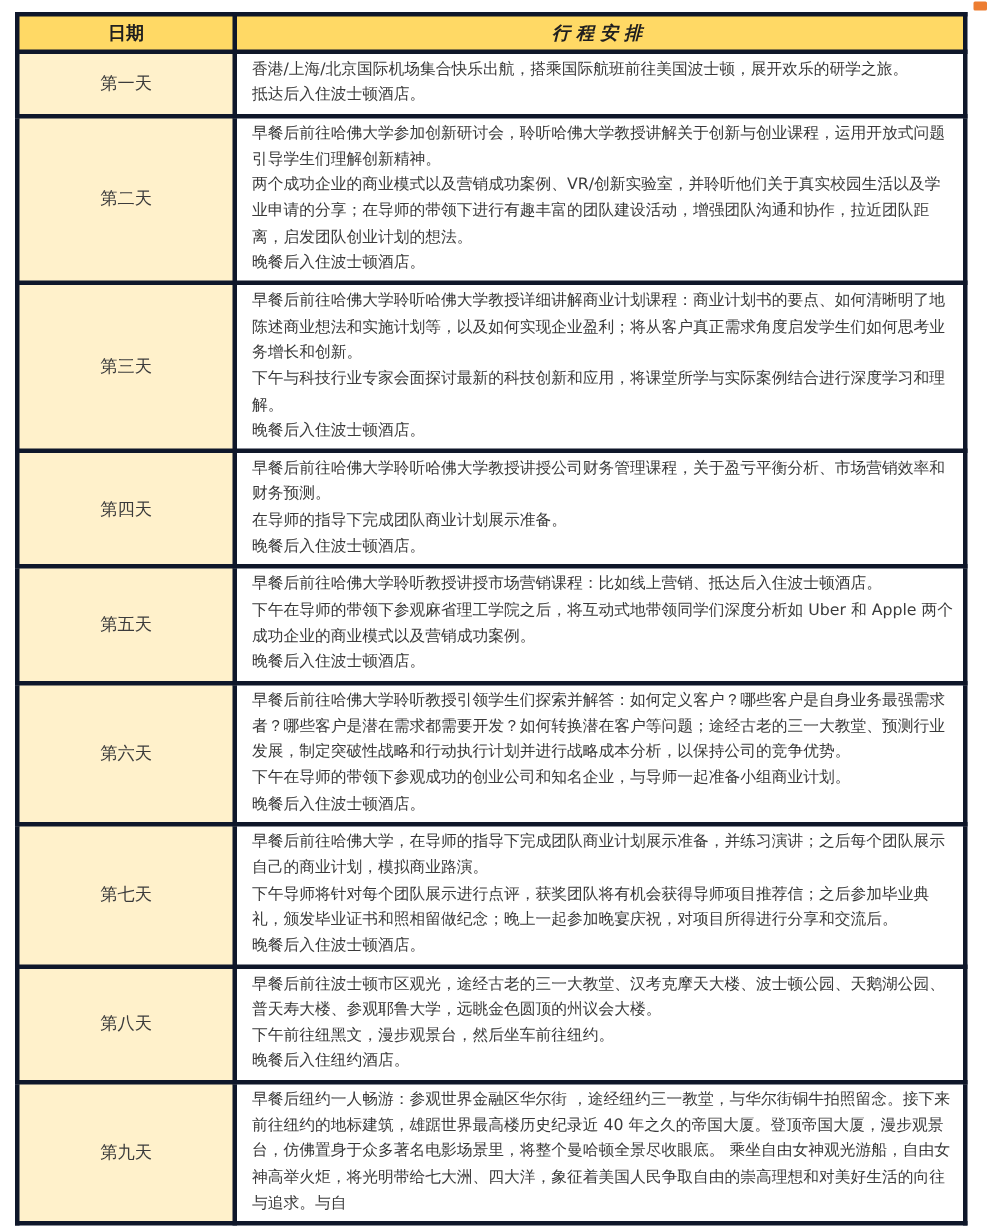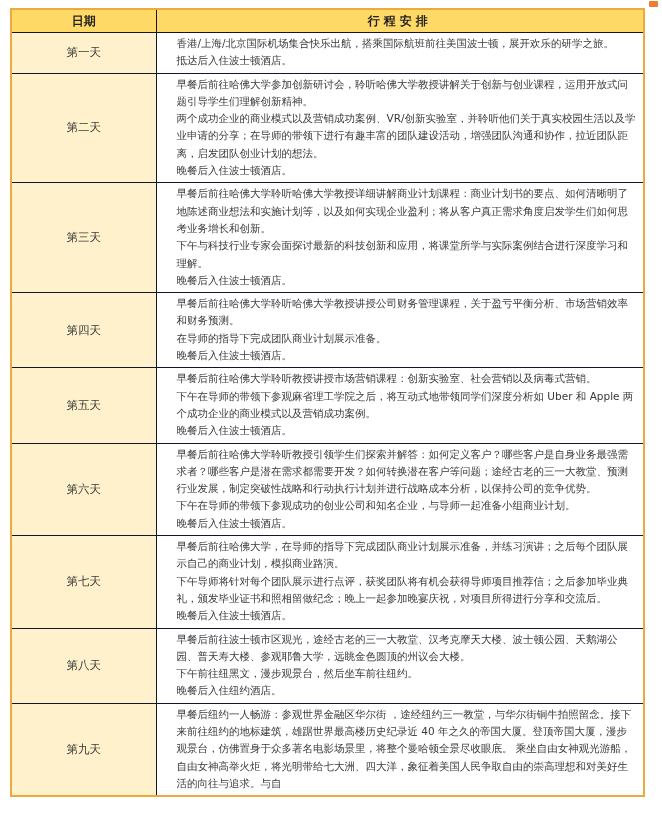--- a/index.html
+++ b/index.html
@@ -30,50 +30,51 @@
     left: 10px;
     top: 8px;
     width: 635px;
     border-collapse: collapse;
     border: 2px solid #ECA93C;
     background: #ffffff;
     table-layout: fixed;
   }
   table.itinerary th,
   table.itinerary td {
-    border: 1px solid #0f172a;
+    border: 3px solid #0f172a;
   }
   thead th {
     background: #FFD965;
     height: 20px;
     font-size: 12px;
     font-weight: bold;
     color: #1f1f1f;
     text-align: center;
     padding: 1px 2px;
   }
   th.col-schedule {
     letter-spacing: 4px;
+    font-style: italic;
   }
   col.c-day { width: 145px; }
   td.day-cell {
     background: #FFF1CB;
     text-align: center;
     vertical-align: middle;
     font-size: 11.5px;
     color: #3b3b3b;
     padding: 2px;
   }
   td.sched-cell {
     background: #ffffff;
     vertical-align: middle;
     font-size: 10.5px;
     line-height: 17.3px;
     color: #3a3a3a;
-    padding: 2px 6px 3px 20px;
+    padding: 2px 6px 3px 10px;
     word-break: break-all;
   }
   td.sched-cell .para { margin: 0; }
 </style>
 </head>
 <body>
 
 <div class="page">
   <div class="corner-mark"></div>
 
@@ -116,21 +117,21 @@
         <td class="day-cell">第四天</td>
         <td class="sched-cell">
           <div class="para">早餐后前往哈佛大学聆听哈佛大学教授讲授公司财务管理课程，关于盈亏平衡分析、市场营销效率和财务预测。</div>
           <div class="para">在导师的指导下完成团队商业计划展示准备。</div>
           <div class="para">晚餐后入住波士顿酒店。</div>
         </td>
       </tr>
       <tr>
         <td class="day-cell">第五天</td>
         <td class="sched-cell">
-          <div class="para">早餐后前往哈佛大学聆听教授讲授市场营销课程：创新实验室、社会营销以及病毒式营销。</div>
+          <div class="para">早餐后前往哈佛大学聆听教授讲授市场营销课程：比如线上营销、抵达后入住波士顿酒店。</div>
           <div class="para">下午在导师的带领下参观麻省理工学院之后，将互动式地带领同学们深度分析如 Uber 和 Apple 两个成功企业的商业模式以及营销成功案例。</div>
           <div class="para">晚餐后入住波士顿酒店。</div>
         </td>
       </tr>
       <tr>
         <td class="day-cell">第六天</td>
         <td class="sched-cell">
           <div class="para">早餐后前往哈佛大学聆听教授引领学生们探索并解答：如何定义客户？哪些客户是自身业务最强需求者？哪些客户是潜在需求都需要开发？如何转换潜在客户等问题；途经古老的三一大教堂、预测行业发展，制定突破性战略和行动执行计划并进行战略成本分析，以保持公司的竞争优势。</div>
           <div class="para">下午在导师的带领下参观成功的创业公司和知名企业，与导师一起准备小组商业计划。</div>
           <div class="para">晚餐后入住波士顿酒店。</div>

